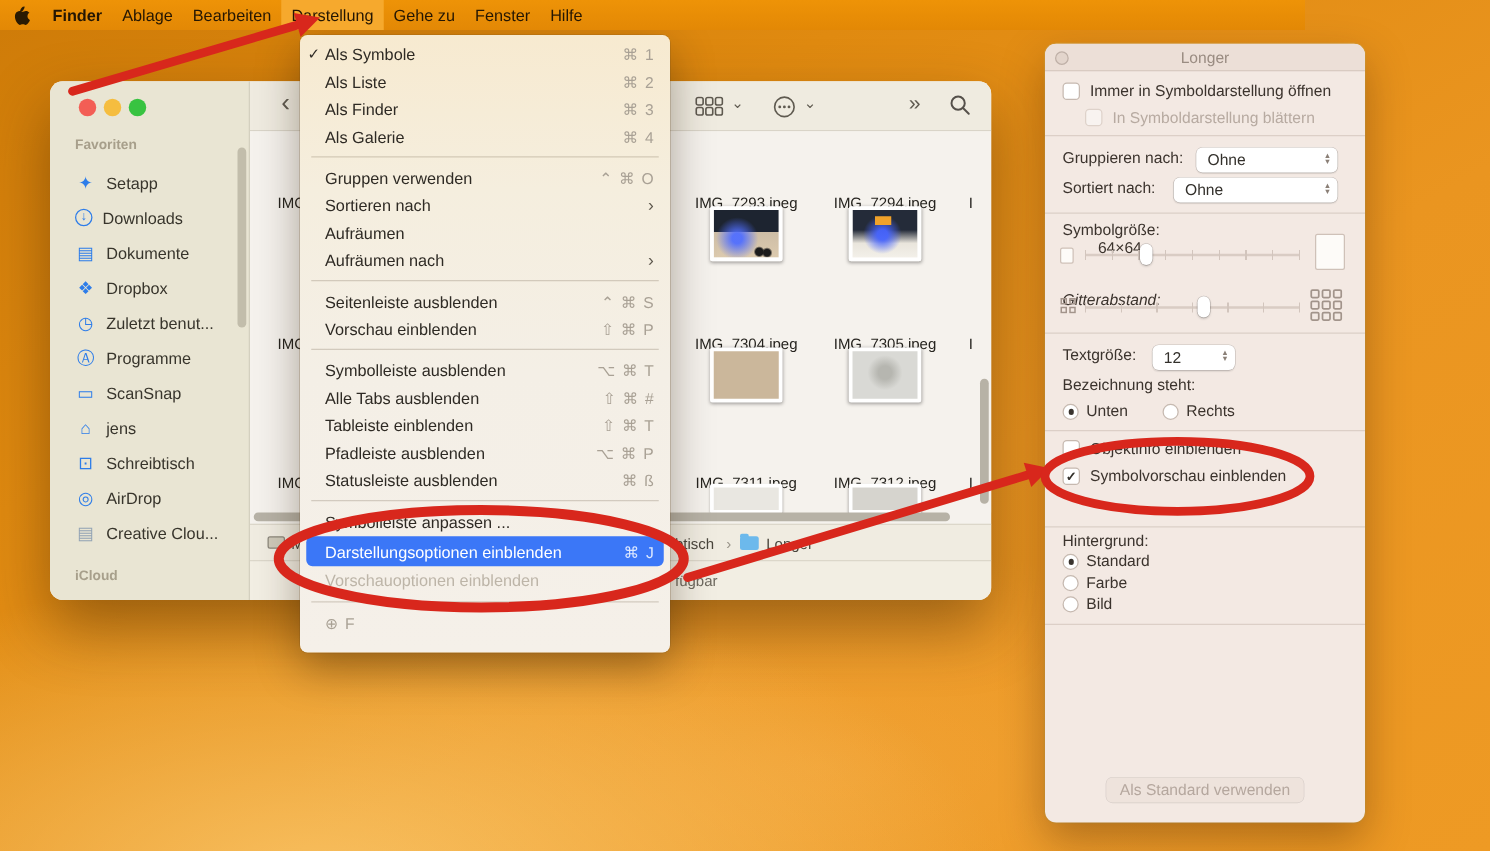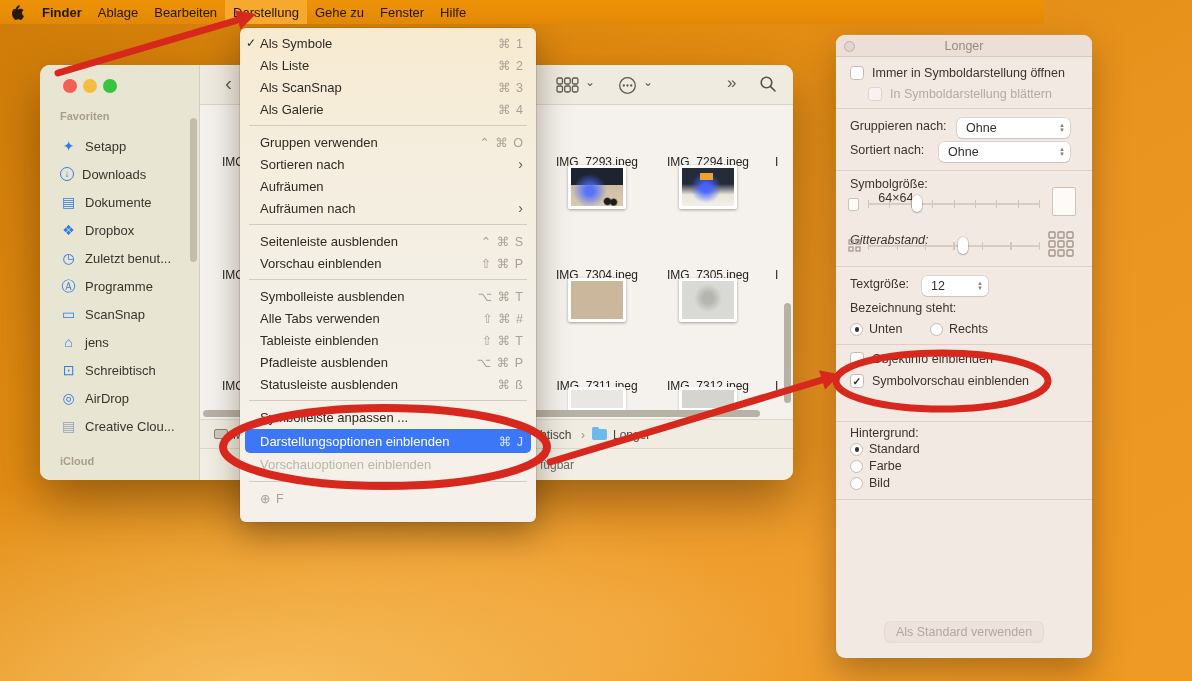--- a/index.html
+++ b/index.html
@@ -282,21 +282,21 @@
         <span class="mlabel">Als Symbole</span>
         <span class="msc">⌘ 1</span>
       </div>
     <div class="mrow">
         <span class="chk"></span>
         <span class="mlabel">Als Liste</span>
         <span class="msc">⌘ 2</span>
       </div>
     <div class="mrow">
         <span class="chk"></span>
-        <span class="mlabel">Als ScanSnap</span>
+        <span class="mlabel">Als Finder</span>
         <span class="msc">⌘ 3</span>
       </div>
     <div class="mrow">
         <span class="chk"></span>
         <span class="mlabel">Als Galerie</span>
         <span class="msc">⌘ 4</span>
       </div>
     <div class="msep"></div>
     <div class="mrow">
         <span class="chk"></span>
@@ -330,21 +330,21 @@
         <span class="msc">⇧ ⌘ P</span>
       </div>
     <div class="msep"></div>
     <div class="mrow">
         <span class="chk"></span>
         <span class="mlabel">Symbolleiste ausblenden</span>
         <span class="msc">⌥ ⌘ T</span>
       </div>
     <div class="mrow">
         <span class="chk"></span>
-        <span class="mlabel">Alle Tabs verwenden</span>
+        <span class="mlabel">Alle Tabs ausblenden</span>
         <span class="msc">⇧ ⌘ #</span>
       </div>
     <div class="mrow">
         <span class="chk"></span>
         <span class="mlabel">Tableiste einblenden</span>
         <span class="msc">⇧ ⌘ T</span>
       </div>
     <div class="mrow">
         <span class="chk"></span>
         <span class="mlabel">Pfadleiste ausblenden</span>

